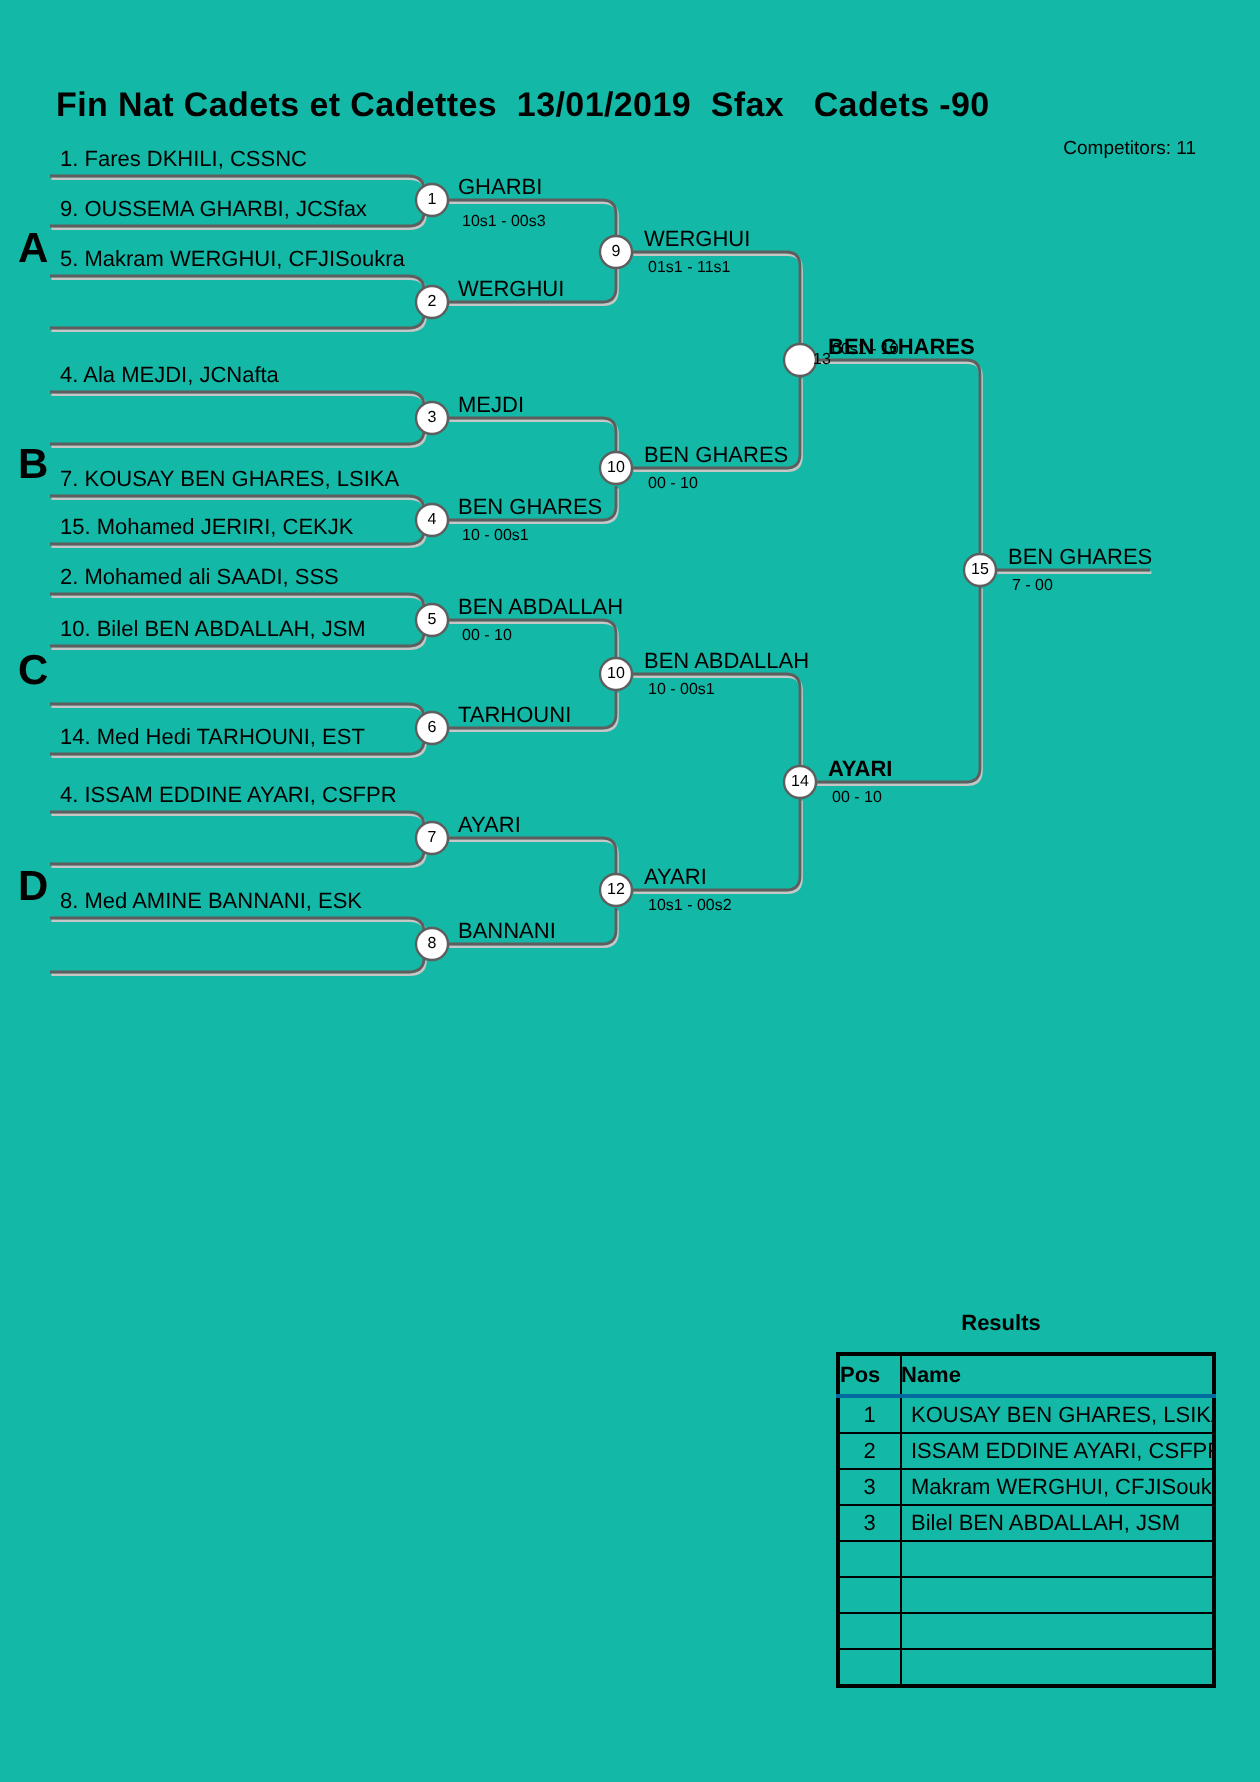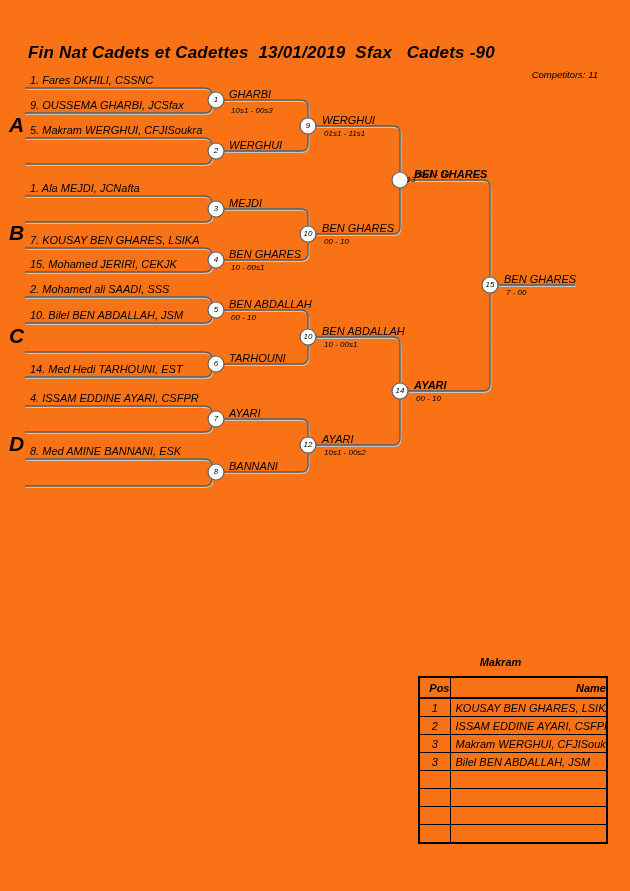--- a/index.html
+++ b/index.html
@@ -1,18 +1,18 @@
 <!DOCTYPE html>
 <html><head>
 <meta charset="utf-8">
 <style>
   html,body{margin:0;padding:0;background:#fff;}
   .page{
-    position:relative;width:630px;height:891px;background:#f97316;overflow:hidden;
-    font-family:"Liberation Sans", sans-serif;color:#000;font-style:italic;
+    position:relative;width:630px;height:891px;background:#14b8a6;overflow:hidden;
+    font-family:"Liberation Sans", sans-serif;color:#000;
   }
   .abs{position:absolute;white-space:nowrap;}
   .title{font-size:17px;font-weight:bold;white-space:pre;letter-spacing:0.2px;}
   .competitors{font-size:9.5px;}
   .seed{font-size:11px;line-height:12px;}
   .winner{font-size:11px;line-height:12px;}
   .winner.bold{font-weight:bold;}
   .score{font-size:8px;line-height:9px;}
   .group{font-size:21px;line-height:22px;font-weight:bold;}
   .match-num{font-size:8px;line-height:10px;width:16px;text-align:center;}
@@ -22,21 +22,21 @@
   .circle{fill:#ffffff;stroke:#5e5e5e;stroke-width:1.2;}
   .results-heading{font-size:11px;font-weight:bold;text-align:center;}
   .results-table{
     position:absolute;border-collapse:collapse;table-layout:fixed;width:190px;
     font-size:11px;
   }
   .results-table th,.results-table td{
     border:1px solid #000;padding:0;overflow:hidden;white-space:nowrap;height:17px;
   }
   .results-table{border:2px solid #000;}
-  .results-table thead th{font-weight:bold;text-align:right;height:19px;border-bottom:2px solid #000000;}
+  .results-table thead th{font-weight:bold;text-align:left;height:19px;border-bottom:2px solid #0369a1;}
   .results-table td.pos{text-align:center;}
   .results-table td.name,.results-table th.name{padding-left:5px;}
   .results-table th.name{padding-left:0;}
 </style>
 </head>
 <body>
 
 <div class="page">
 
   <div class="abs title" style="left:28px;top:43px">Fin Nat Cadets et Cadettes  13/01/2019  Sfax   Cadets -90</div>
@@ -63,21 +63,21 @@
   </svg>
 
   <span class="abs group" style="left:9px;top:114px">A</span>
   <span class="abs group" style="left:9px;top:222px">B</span>
   <span class="abs group" style="left:9px;top:325px">C</span>
   <span class="abs group" style="left:9px;top:433px">D</span>
 
   <span class="abs seed" style="left:30px;top:74px">1. Fares DKHILI, CSSNC</span>
   <span class="abs seed" style="left:30px;top:99px">9. OUSSEMA GHARBI, JCSfax</span>
   <span class="abs seed" style="left:30px;top:124px">5. Makram WERGHUI, CFJISoukra</span>
-  <span class="abs seed" style="left:30px;top:182px">1. Ala MEJDI, JCNafta</span>
+  <span class="abs seed" style="left:30px;top:182px">4. Ala MEJDI, JCNafta</span>
   <span class="abs seed" style="left:30px;top:234px">7. KOUSAY BEN GHARES, LSIKA</span>
   <span class="abs seed" style="left:30px;top:258px">15. Mohamed JERIRI, CEKJK</span>
   <span class="abs seed" style="left:30px;top:283px">2. Mohamed ali SAADI, SSS</span>
   <span class="abs seed" style="left:30px;top:309px">10. Bilel BEN ABDALLAH, JSM</span>
   <span class="abs seed" style="left:30px;top:363px">14. Med Hedi TARHOUNI, EST</span>
   <span class="abs seed" style="left:30px;top:392px">4. ISSAM EDDINE AYARI, CSFPR</span>
   <span class="abs seed" style="left:30px;top:445px">8. Med AMINE BANNANI, ESK</span>
 
   <span class="abs match-num" style="left:208px;top:95px">1</span>
   <span class="abs match-num" style="left:208px;top:146px">2</span>
@@ -114,21 +114,21 @@
   <span class="abs score" style="left:324px;top:340px">10 - 00s1</span>
   <span class="abs winner" style="left:322px;top:433px">AYARI</span>
   <span class="abs score" style="left:324px;top:448px">10s1 - 00s2</span>
   <span class="abs winner bold" style="left:414px;top:168px">BEN GHARES</span>
   <span class="abs score" style="left:416px;top:170px">00s1 - 10</span>
   <span class="abs winner bold" style="left:414px;top:379px">AYARI</span>
   <span class="abs score" style="left:416px;top:394px">00 - 10</span>
   <span class="abs winner" style="left:504px;top:273px">BEN GHARES</span>
   <span class="abs score" style="left:506px;top:288px">7 - 00</span>
 
-  <div class="abs results-heading" style="left:418px;top:656px;width:165px">Makram</div>
+  <div class="abs results-heading" style="left:418px;top:656px;width:165px">Results</div>
   <table class="results-table" style="left:418px;top:676px">
     <colgroup>
         <col style="width:31px">
         <col>
       </colgroup>
     <thead>
       <tr>
         <th class="pos">Pos</th>
         <th class="name">Name</th>
       </tr>

